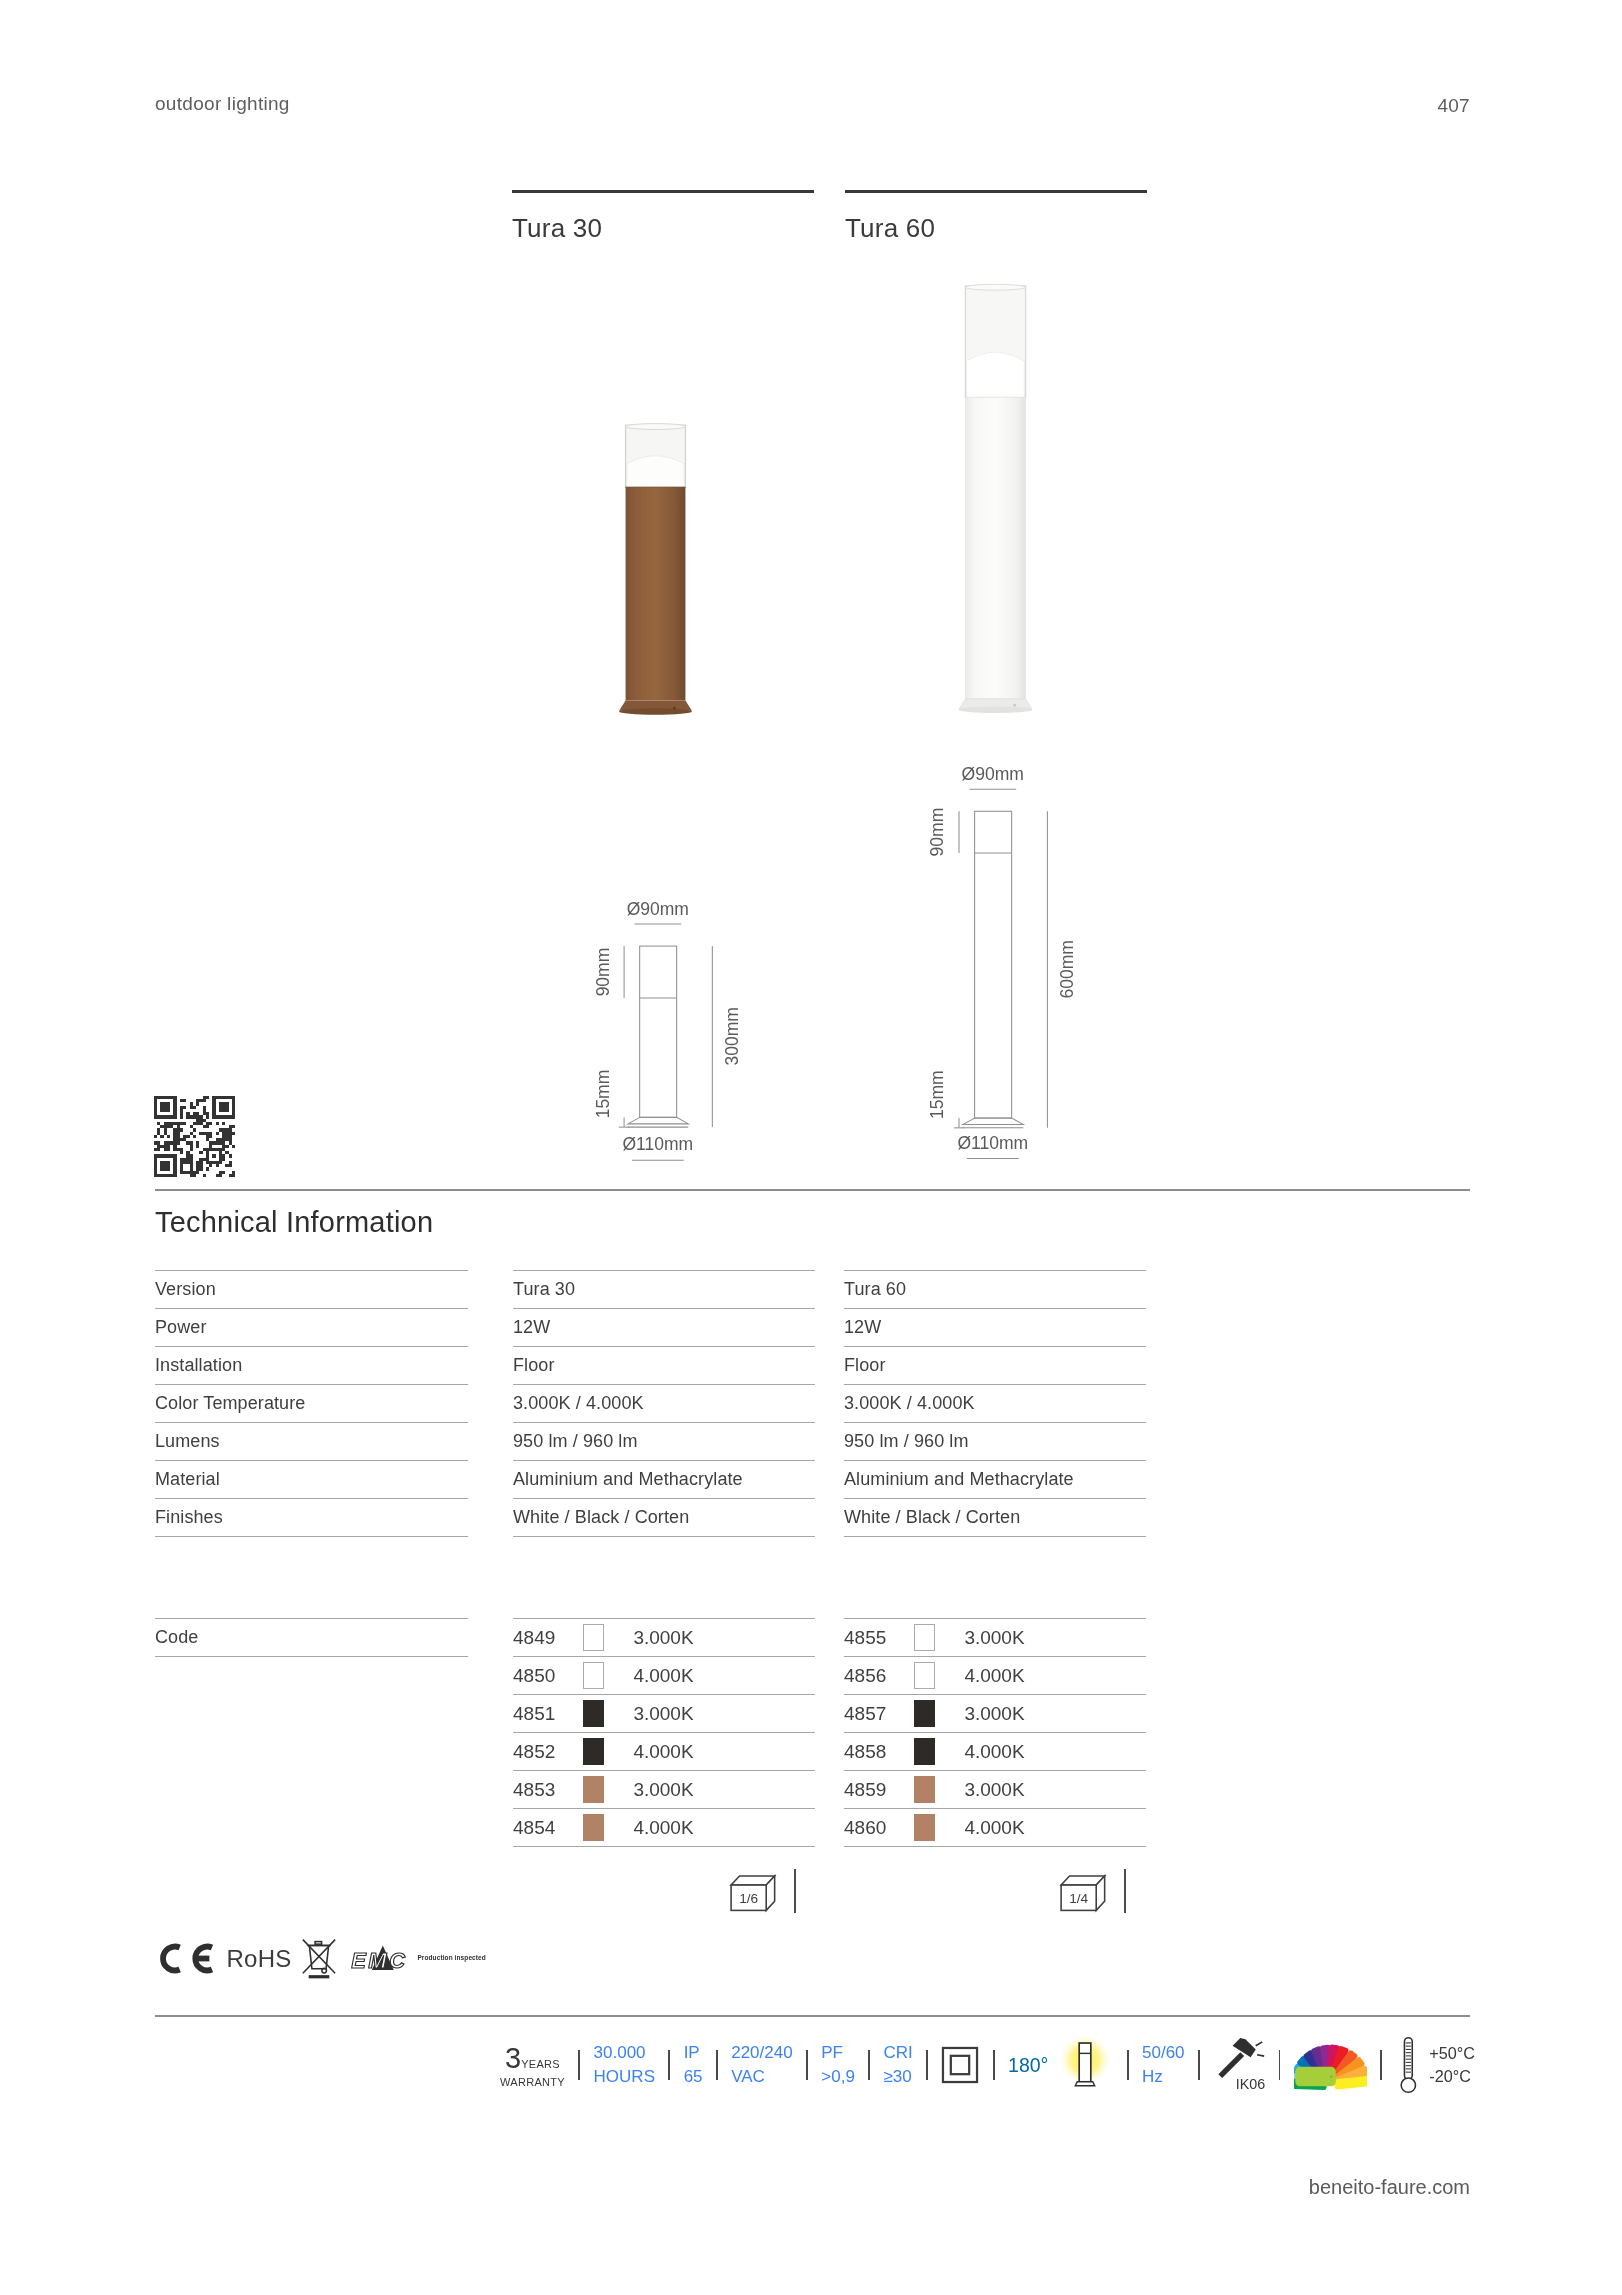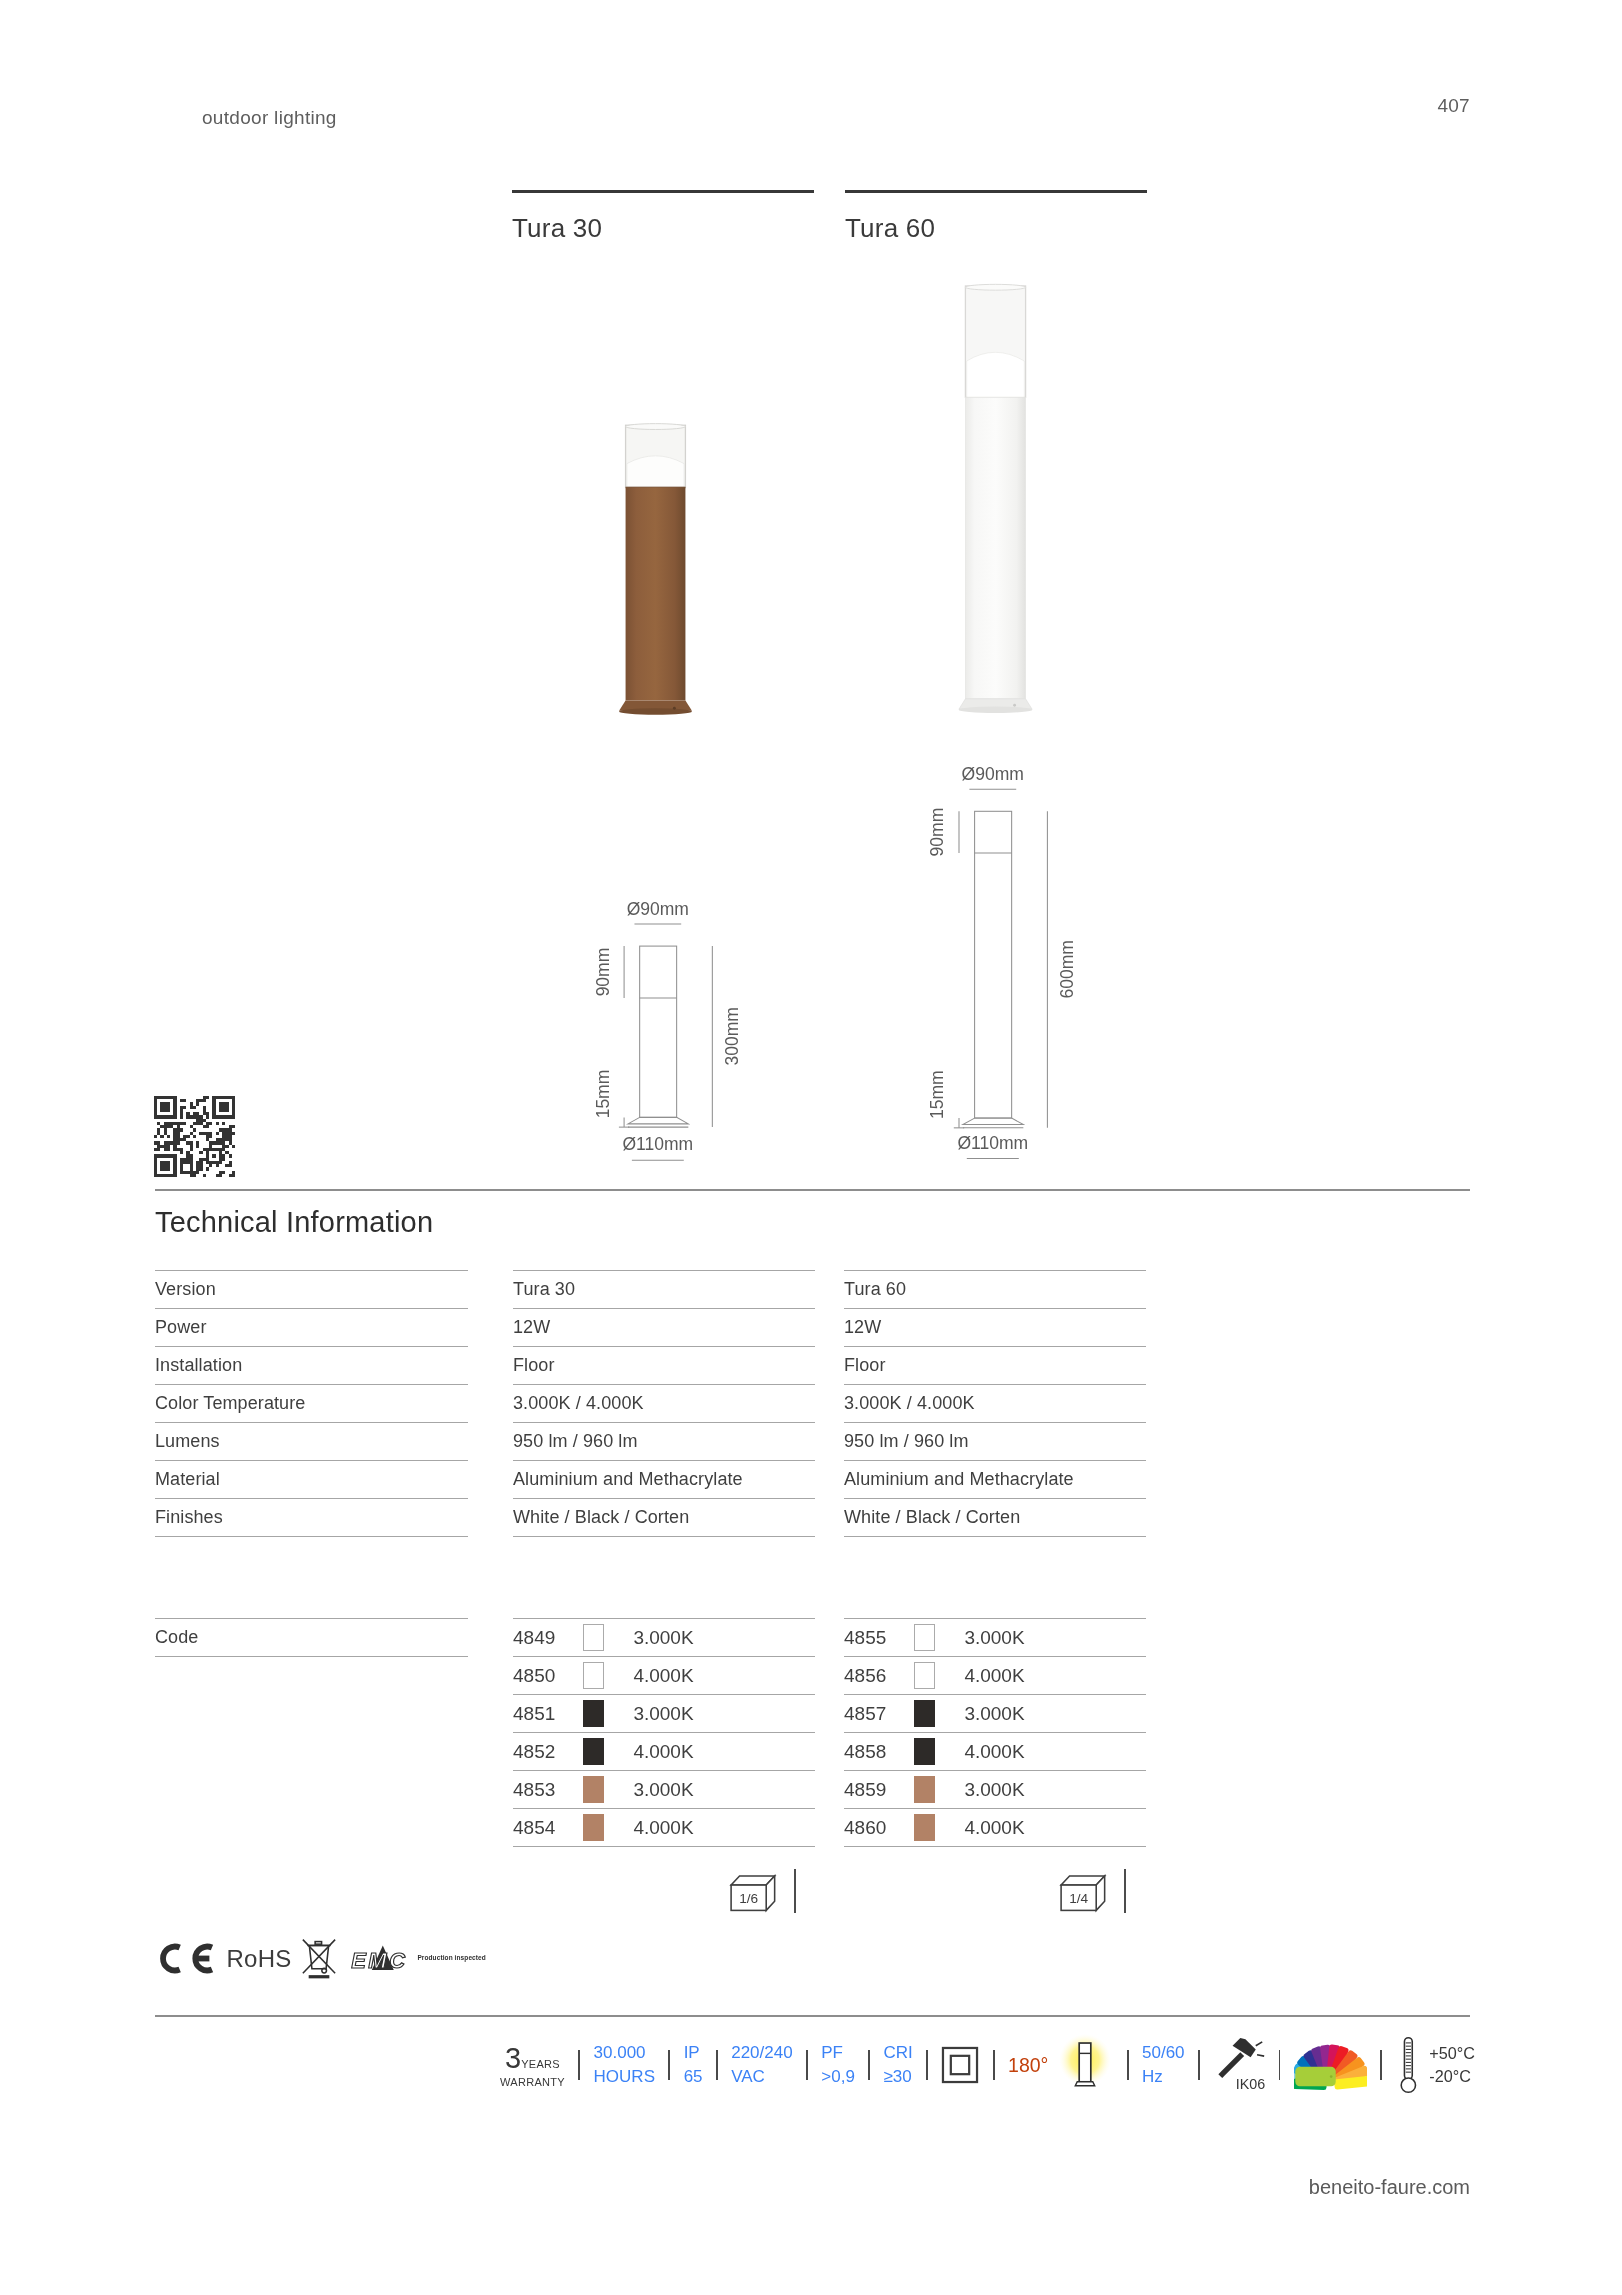--- a/index.html
+++ b/index.html
@@ -47,32 +47,32 @@
 
   
   .badges{display:flex;align-items:center;justify-content:space-between;}
   .bsep{width:1.9px;height:30px;background:#4a4a4a;flex:0 0 auto;}
   .b2{text-align:left;font-size:17px;line-height:24px;color:#3b82f6;white-space:nowrap;}
   .warr{text-align:center;color:#383838;white-space:nowrap;}
   .warr .big{font-size:29px;}
   .warr .small{font-size:11px;letter-spacing:0.3px;}
   .warr .line2{font-size:11px;letter-spacing:0.3px;margin-top:1.3px;}
   .beamgrp{display:flex;align-items:center;gap:9px;}
-  .deg{font-size:19.5px;color:#c2410c;}
+  .deg{font-size:19.5px;color:#0369a1;}
   .ikgrp{display:flex;flex-direction:column;align-items:flex-end;}
   .iklab{font-size:14.3px;color:#383838;margin-top:-2.6px;}
   .thermogrp{display:flex;align-items:center;gap:7.8px;}
   .temps{font-size:16.2px;line-height:23px;color:#383838;text-align:left;}
 </style>
 </head>
 <body>
 
 <div class="page">
 
-  <div class="abs hdr" style="left:155px;top:107px;margin-left:47px;">outdoor lighting</div>
+  <div class="abs hdr" style="left:155px;top:93px;">outdoor lighting</div>
   <div class="abs hdr" style="left:1321px;top:95px;width:149px;text-align:right;">407</div>
 
   <div class="abs prule" style="left:512px;top:190px;width:302px;"></div>
   <div class="abs ptitle" style="left:512px;top:213px;">Tura 30</div>
   <div class="abs prule" style="left:845px;top:190px;width:302px;"></div>
   <div class="abs ptitle" style="left:845px;top:213px;">Tura 60</div>
 
   <svg class="abs" style="left:617px;top:422px;" width="77" height="296" viewBox="0 0 118 455">
     <defs>
       <linearGradient id="corten" x1="0" y1="0" x2="1" y2="0">

